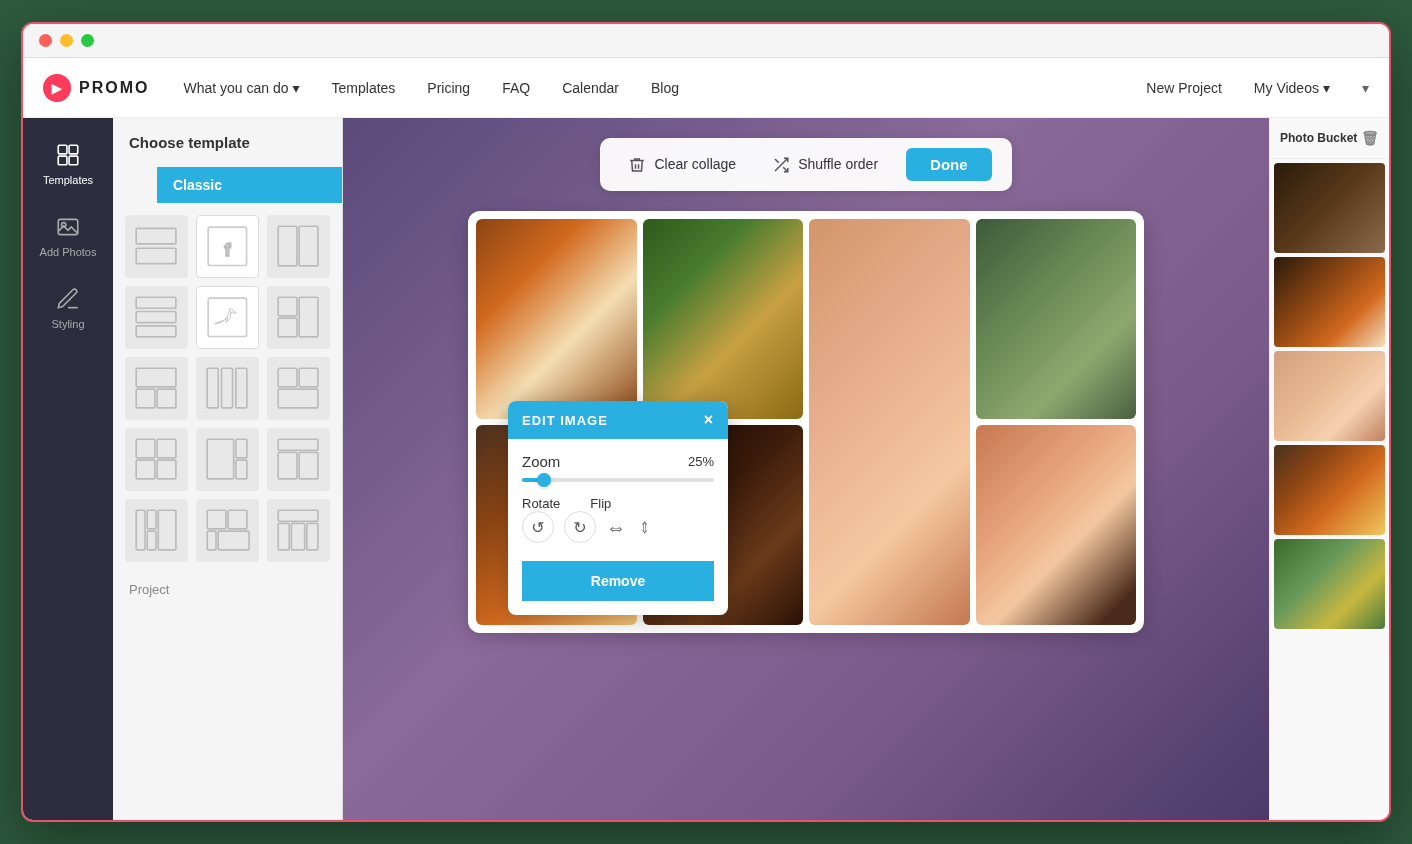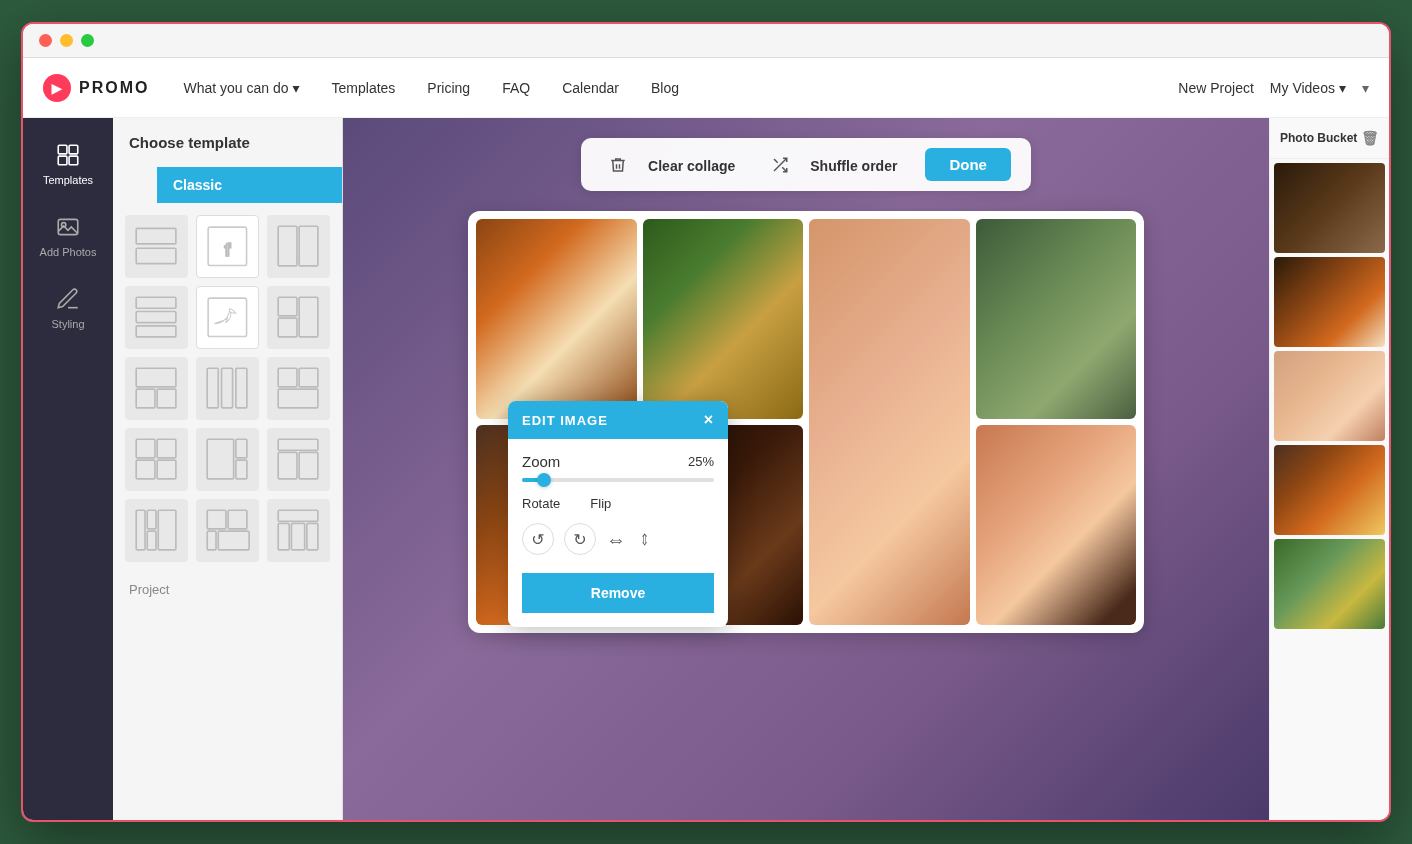--- a/index.html
+++ b/index.html
@@ -81,21 +81,21 @@
       color: #333;
       font-size: 14px;
       cursor: pointer;
       display: flex;
       align-items: center;
       gap: 4px;
     }
     .nav-right {
       display: flex;
       align-items: center;
-      gap: 16px;
+      gap: 32px;
     }
     .nav-new-project {
       color: #333;
       font-size: 14px;
       cursor: pointer;
     }
     .nav-my-videos {
       display: flex;
       align-items: center;
       gap: 4px;
@@ -208,27 +208,26 @@
       border-radius: 10px;
       padding: 10px 20px;
       display: flex;
       align-items: center;
       gap: 20px;
       margin-bottom: 20px;
       box-shadow: 0 2px 12px rgba(0,0,0,0.15);
     }
     .toolbar-btn {
       display: flex;
-      align-items: flex-end;
-      gap: 21px;
+      align-items: flex-start;
+      gap: 8px;
       color: #333;
       font-size: 14px;
       cursor: pointer;
       padding: 4px 8px;
-      font-weight: bold;
     }
     .toolbar-btn svg {
       width: 18px; height: 18px;
       stroke: #555;
       fill: none;
     }
     .done-btn {
       background: #29b0e0;
       color: white;
       border: none;
@@ -348,21 +347,20 @@
       background: #29b0e0;
       border-radius: 50%;
       position: absolute;
       top: -5px;
       left: 8%;
       box-shadow: 0 1px 4px rgba(0,0,0,0.2);
     }
     .edit-section-row {
       display: flex;
       gap: 30px;
-      margin-bottom: 12px;
     }
     .edit-section-label {
       font-size: 13px;
       color: #333;
     }
     .edit-action-btn {
       width: 32px; height: 32px;
       border: 1px solid #ddd;
       border-radius: 50%;
       display: flex;

